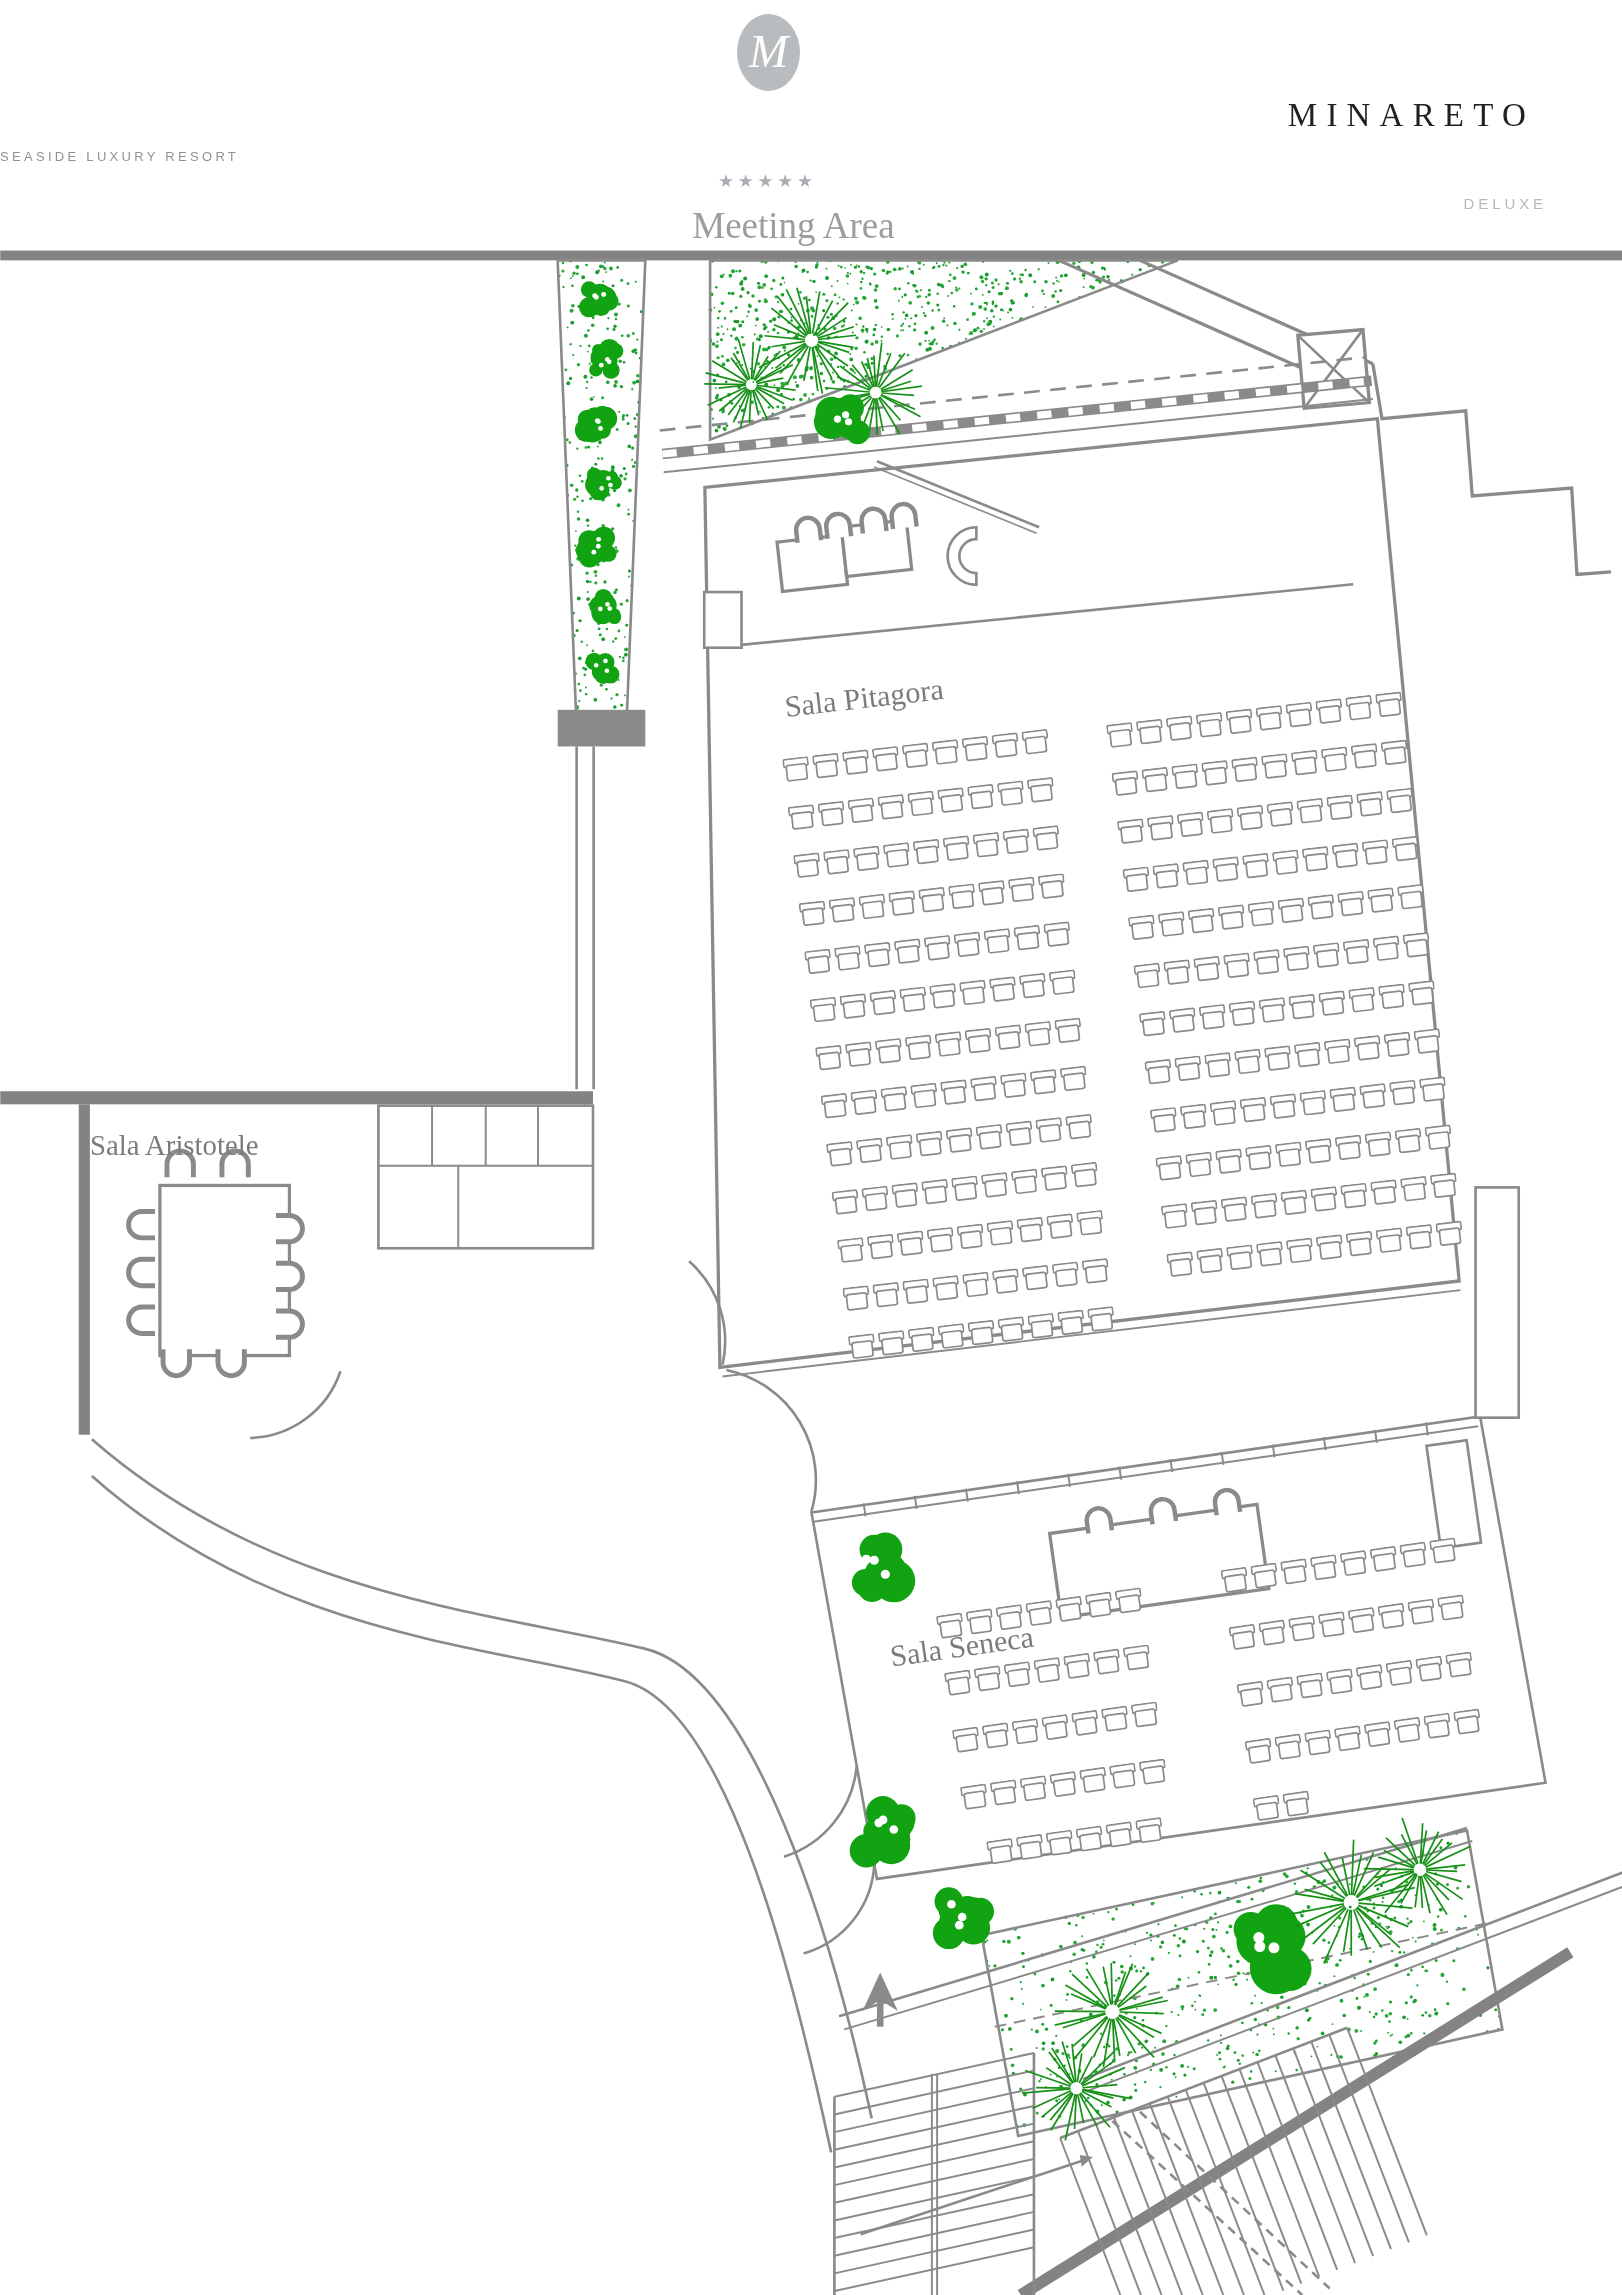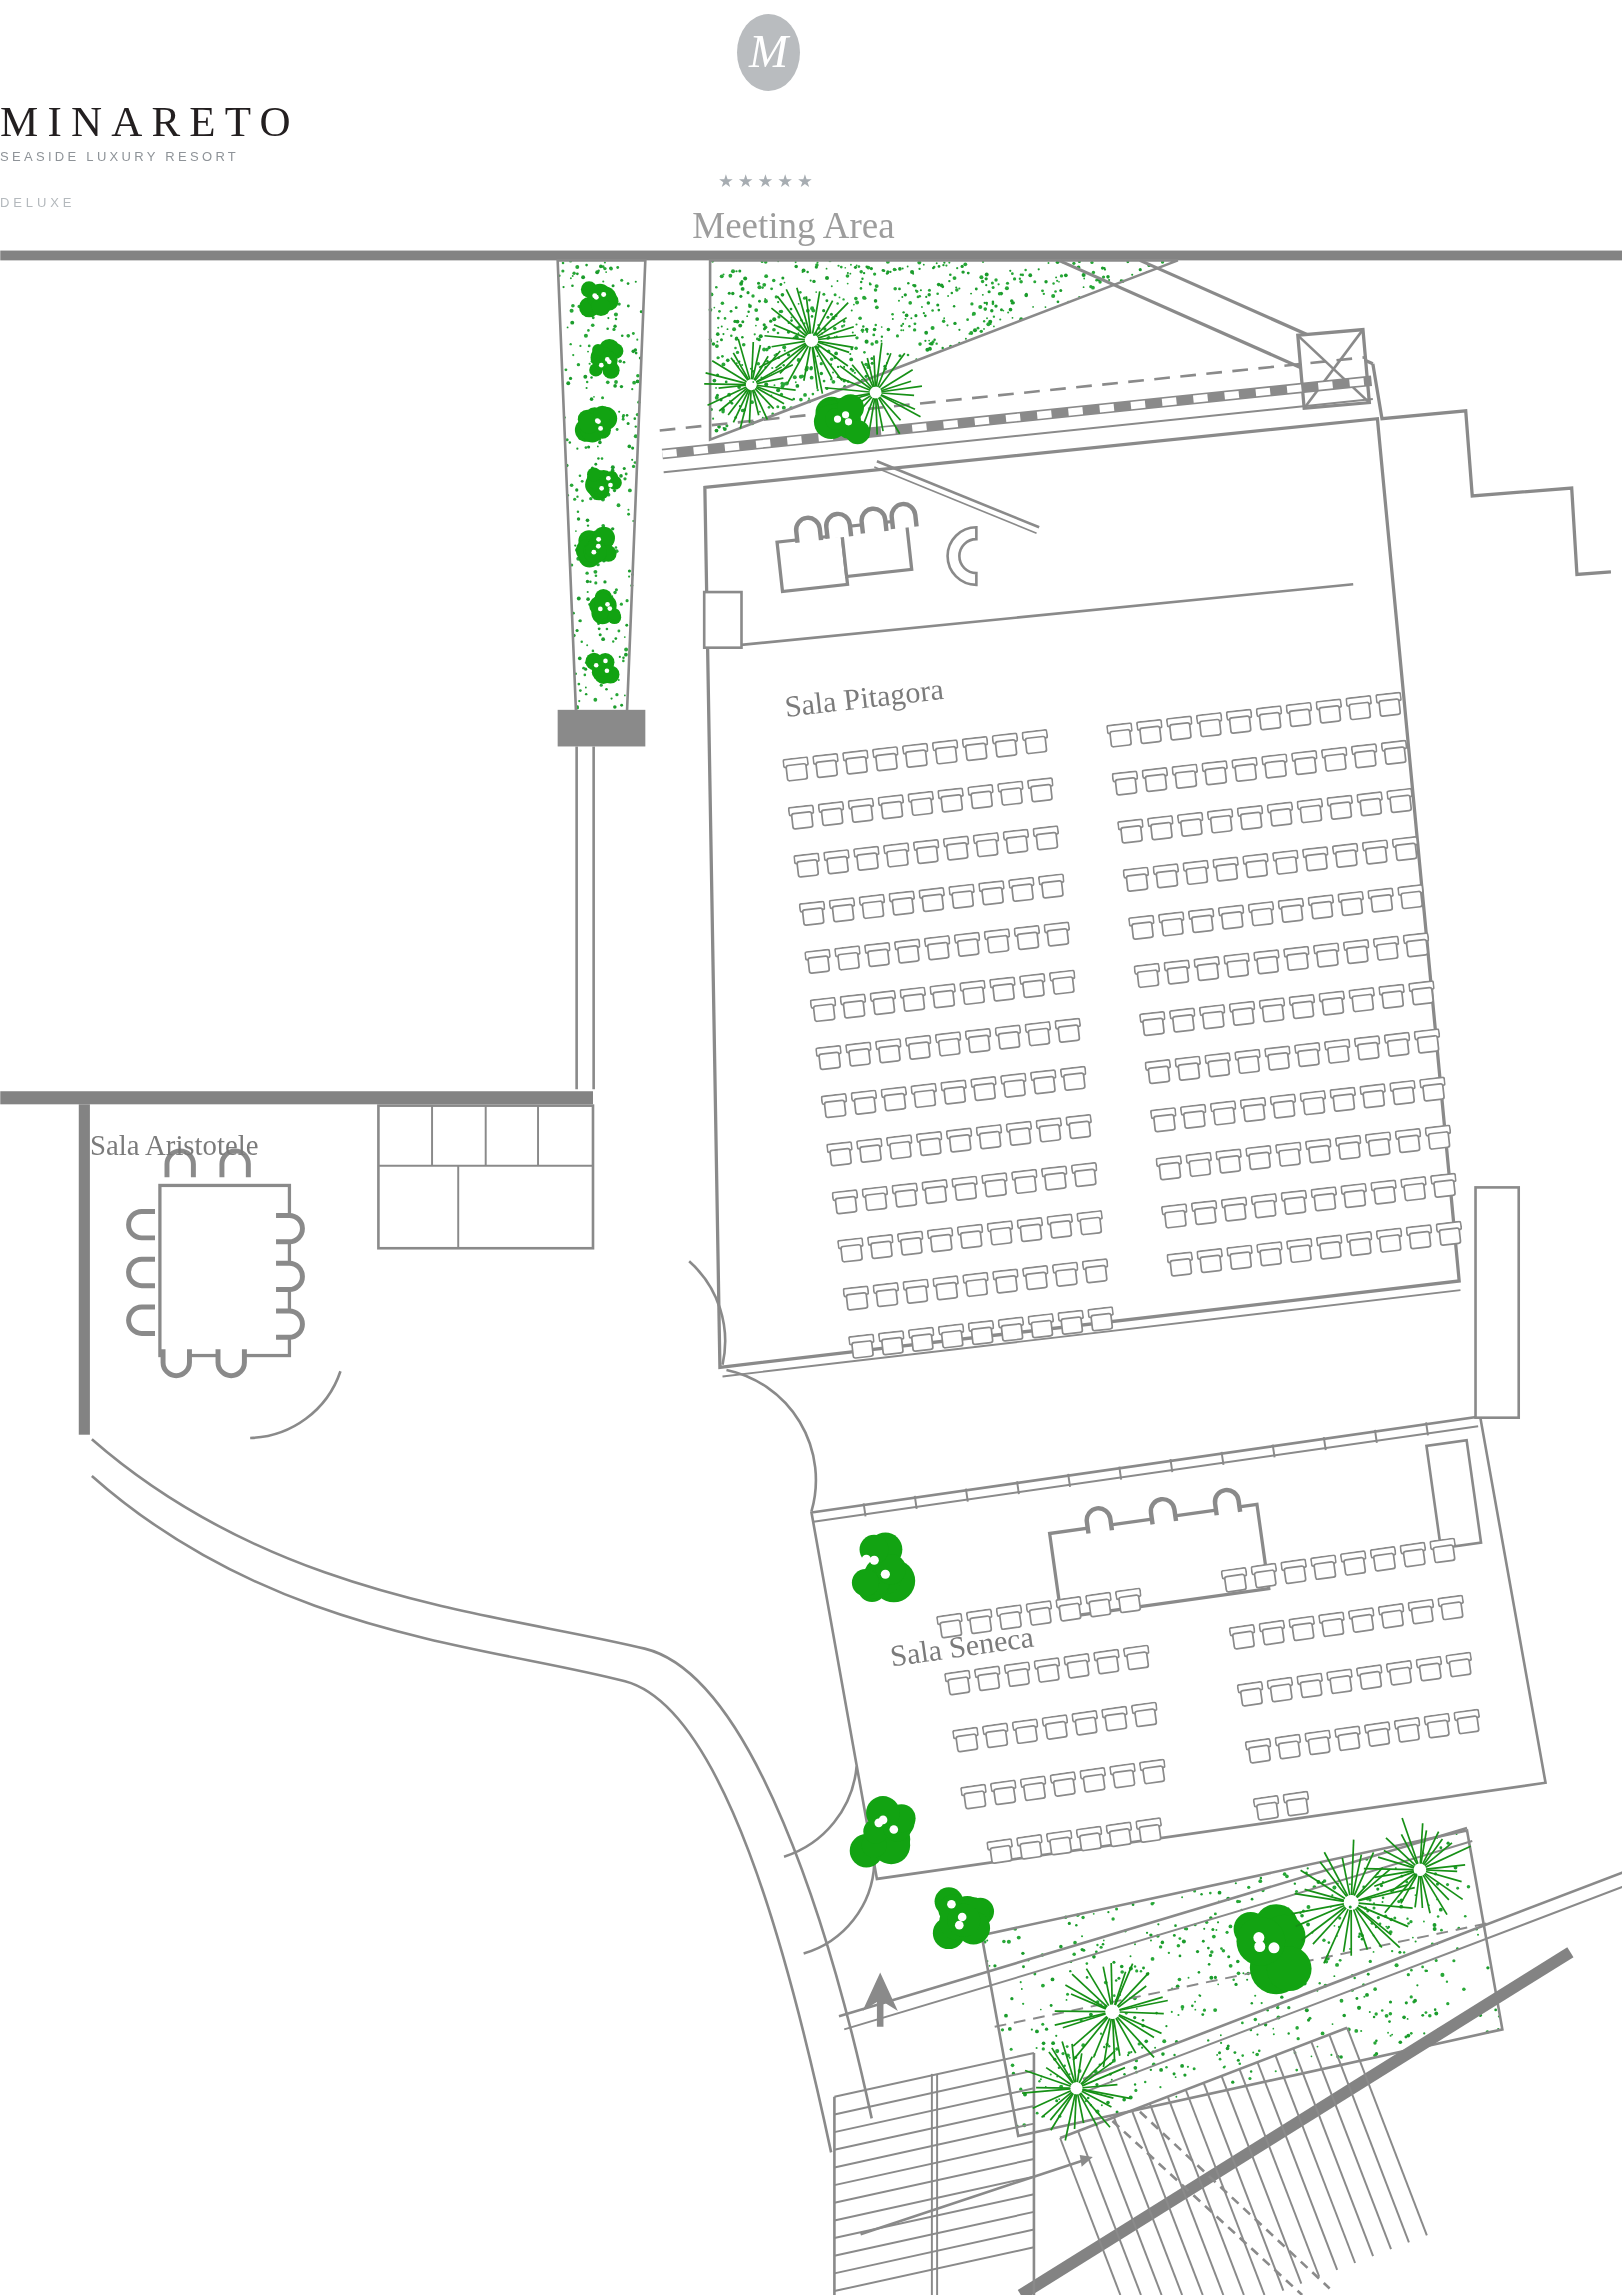--- a/index.html
+++ b/index.html
@@ -1,24 +1,24 @@
 <!DOCTYPE html>
 <html style="font-size:10.5px"><head>
 <meta charset="utf-8">
 <style>
   html,body{margin:0;padding:0;background:#ffffff;}
   body{width:1623px;height:2295px;position:relative;font-family:"Liberation Sans",sans-serif;}
   .header{position:absolute;left:0;top:0;width:1623px;text-align:center;}
   .logo-wrap{position:absolute;left:737px;top:14.4px;width:63px;height:77px;}
   .logo-oval{width:63px;height:77px;border-radius:50%;background:#b9bcbf;display:flex;align-items:center;justify-content:center;}
   .logo-m{color:#ffffff;font-family:"Liberation Serif",serif;font-style:italic;font-size:47px;line-height:47px;transform:translateY(-1.3px);}
-  .brand{position:absolute;left:0;top:97px;width:1535px;text-align:left;font-family:"Liberation Serif",serif;font-size:43px;letter-spacing:9.2px;color:#231f20;}
+  .brand{position:absolute;left:0;top:97px;width:1535px;text-align:right;font-family:"Liberation Serif",serif;font-size:33px;letter-spacing:9.2px;color:#231f20;}
   .tagline{position:absolute;left:0;top:149px;width:1535px;text-align:left;font-size:13px;letter-spacing:3.3px;color:#8e9398;}
   .stars{position:absolute;left:0;top:171px;width:1535px;text-align:center;font-size:17.7px;letter-spacing:3.9px;color:#a7adb2;}
-  .deluxe{position:absolute;left:0;top:195px;width:1535px;text-align:left;font-size:13px;letter-spacing:3.9px;color:#b4b9bd;}
+  .deluxe{position:absolute;left:12px;top:195px;width:1535px;text-align:right;font-size:15px;letter-spacing:3.9px;color:#b4b9bd;}
   .meeting{position:absolute;left:0;top:204px;width:1535px;text-align:center;font-family:"Liberation Serif",serif;font-size:37px;color:#9d9d9d;margin-left:26px;}
   svg text{font-family:"Liberation Serif",serif;}
   .room-label{fill:#7b7b7b;}
 </style>
 </head>
 <body>
 
 <div class="header">
   <div class="logo-wrap">
     <div class="logo-oval">

